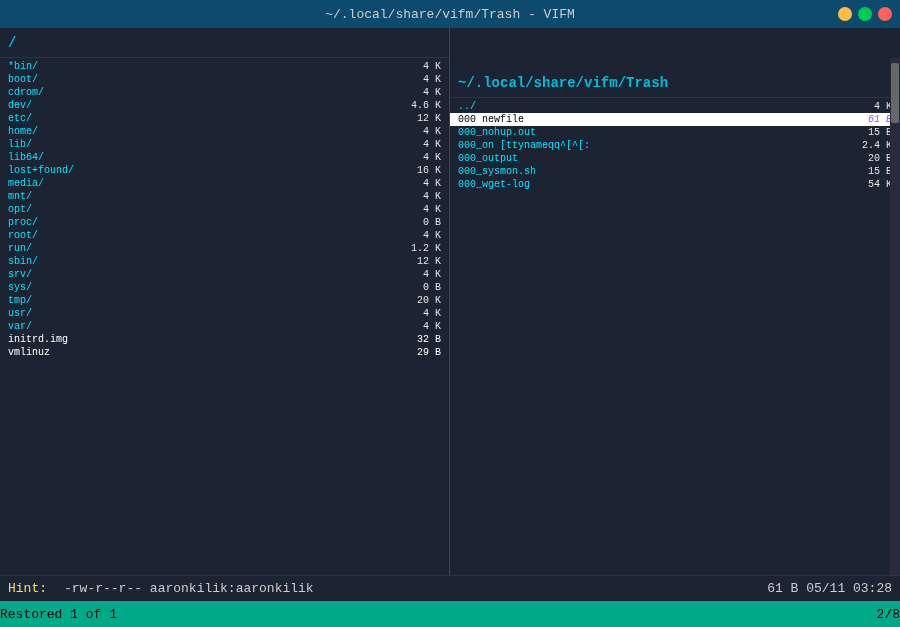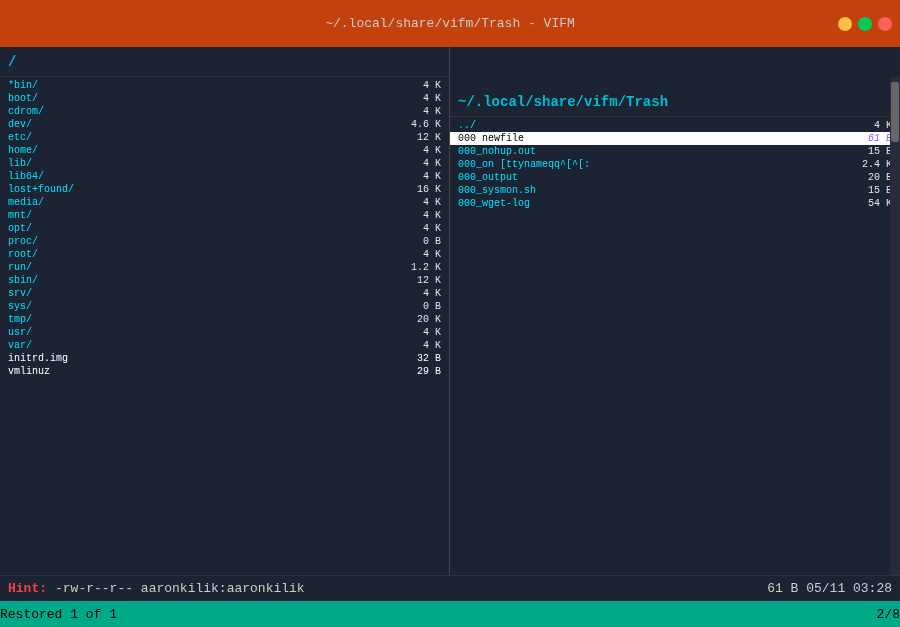--- a/index.html
+++ b/index.html
@@ -7,24 +7,24 @@
       background: #1a1a2e;
       font-family: 'Courier New', Courier, monospace;
       font-size: 14px;
       width: 900px;
       height: 627px;
       overflow: hidden;
       display: flex;
       flex-direction: column;
     }
     #title-bar {
-      background: #c2410c;
+      background: #0c4a6e;
       color: #cccccc;
       text-align: center;
-      padding: 16px 8px;
+      padding: 6px 8px;
       font-size: 13px;
       display: flex;
       align-items: center;
       justify-content: center;
       position: relative;
       min-height: 28px;
     }
     #window-controls {
       position: absolute;
       right: 8px;
@@ -150,23 +150,22 @@
       background: #1c2333;
       color: #888;
       padding: 3px 8px;
       font-size: 13px;
       border-top: 1px solid #333;
       display: flex;
       align-items: center;
       min-height: 26px;
     }
     #hint-bar .hint-label {
-      color: #ef4444;
-      margin-right: 8px;
-      font-weight: bold;
+      color: #fde047;
+      margin-right: 17px;
     }
     #hint-bar .hint-content {
       color: #cccccc;
     }
     #hint-bar .hint-right {
       margin-left: auto;
       color: #cccccc;
     }
     #status-bar {
       background: #00aa88;

